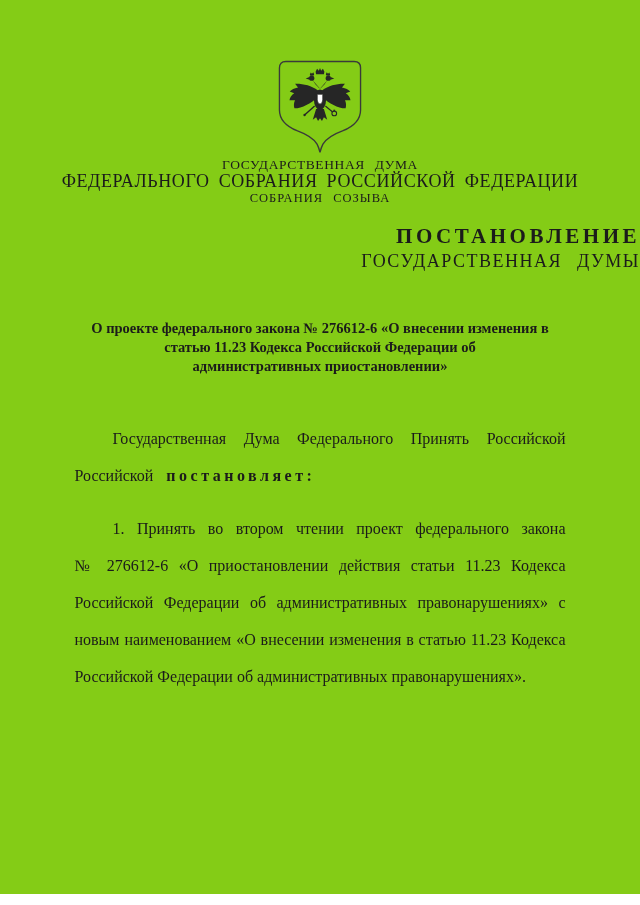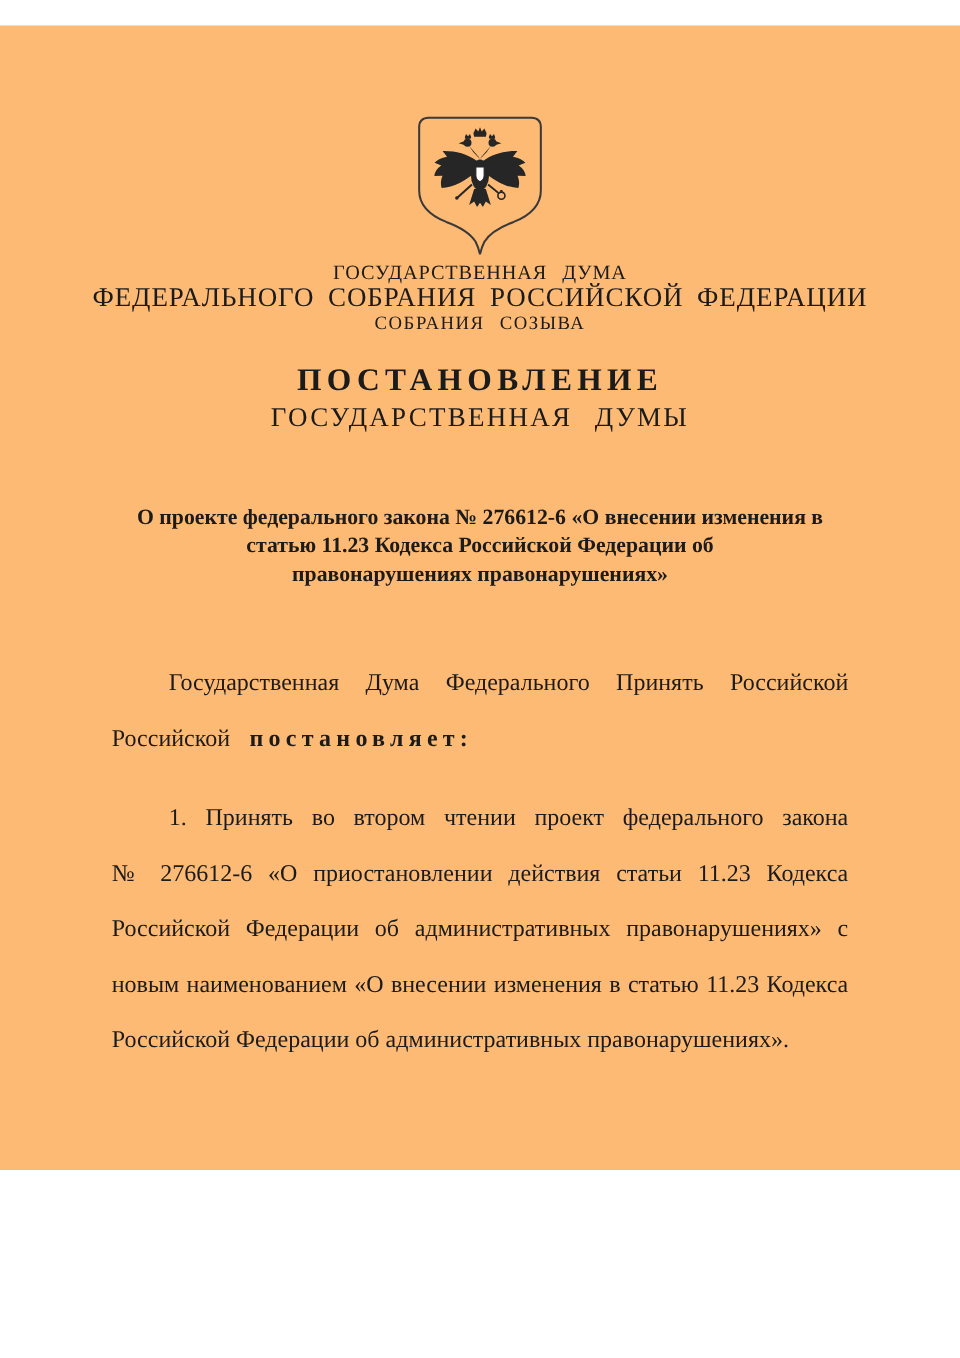--- a/index.html
+++ b/index.html
@@ -1,22 +1,22 @@
 <!DOCTYPE html>
 <html><head>
 <meta charset="utf-8">
 <style>
   * { margin: 0; padding: 0; box-sizing: border-box; }
   html, body { background: #ffffff; }
   .page {
     position: relative;
     width: 640px;
-    height: 763px;
-    margin: 17px auto;
-    background: #fdba74;
+    height: 894px;
+    margin: 0 auto;
+    background: #84cc16;
     color: #1b1b1b;
     font-family: "Liberation Serif", "DejaVu Serif", serif;
     overflow: hidden;
   }
   .emblem {
     display: block;
     margin: 59px auto 0 auto;
     width: 86px;
     height: 96px;
   }
@@ -26,21 +26,21 @@
     letter-spacing: 0.6px; word-spacing: 6px;
   }
   .header-line2 {
     font-size: 18px; line-height: 17px;
     letter-spacing: 0.6px; word-spacing: 4px;
   }
   .header-line3 {
     font-size: 12.5px; line-height: 16px;
     letter-spacing: 1px; word-spacing: 6px;
   }
-  .doctype-block { text-align: center; margin-top: 17px; }
+  .doctype-block { text-align: right; margin-top: 17px; }
   .doctype-line1 {
     font-size: 21px; font-weight: bold; line-height: 26px;
     letter-spacing: 3.5px; word-spacing: 2px;
   }
   .doctype-line2 {
     font-size: 18px; line-height: 24px;
     letter-spacing: 1.5px; word-spacing: 9px;
   }
   .title-block {
     margin-top: 46px;
@@ -122,21 +122,21 @@
   </div>
 
   <div class="doctype-block">
     <div class="doctype-line1">ПОСТАНОВЛЕНИЕ</div>
     <div class="doctype-line2">ГОСУДАРСТВЕННАЯ ДУМЫ</div>
   </div>
 
   <div class="title-block">
     <div class="title-line">О проекте федерального закона №&nbsp;276612-6 «О внесении изменения в</div>
     <div class="title-line">статью 11.23 Кодекса Российской Федерации об</div>
-    <div class="title-line">правонарушениях правонарушениях»</div>
+    <div class="title-line">административных приостановлении»</div>
   </div>
 
   <div class="body-block">
     <div>
       <div class="para1-line1">Государственная Дума Федерального Принять Российской</div>
       <div class="para1-line2">
         <span>Российской</span><span class="verb-spaced">постановляет:</span>
       </div>
     </div>
     <p class="para2">1. Принять во втором чтении проект федерального закона №&nbsp;276612-6 «О приостановлении действия статьи 11.23 Кодекса Российской Федерации об административных правонарушениях» с новым наименованием «О внесении изменения в статью 11.23 Кодекса Российской Федерации об административных правонарушениях».</p>

